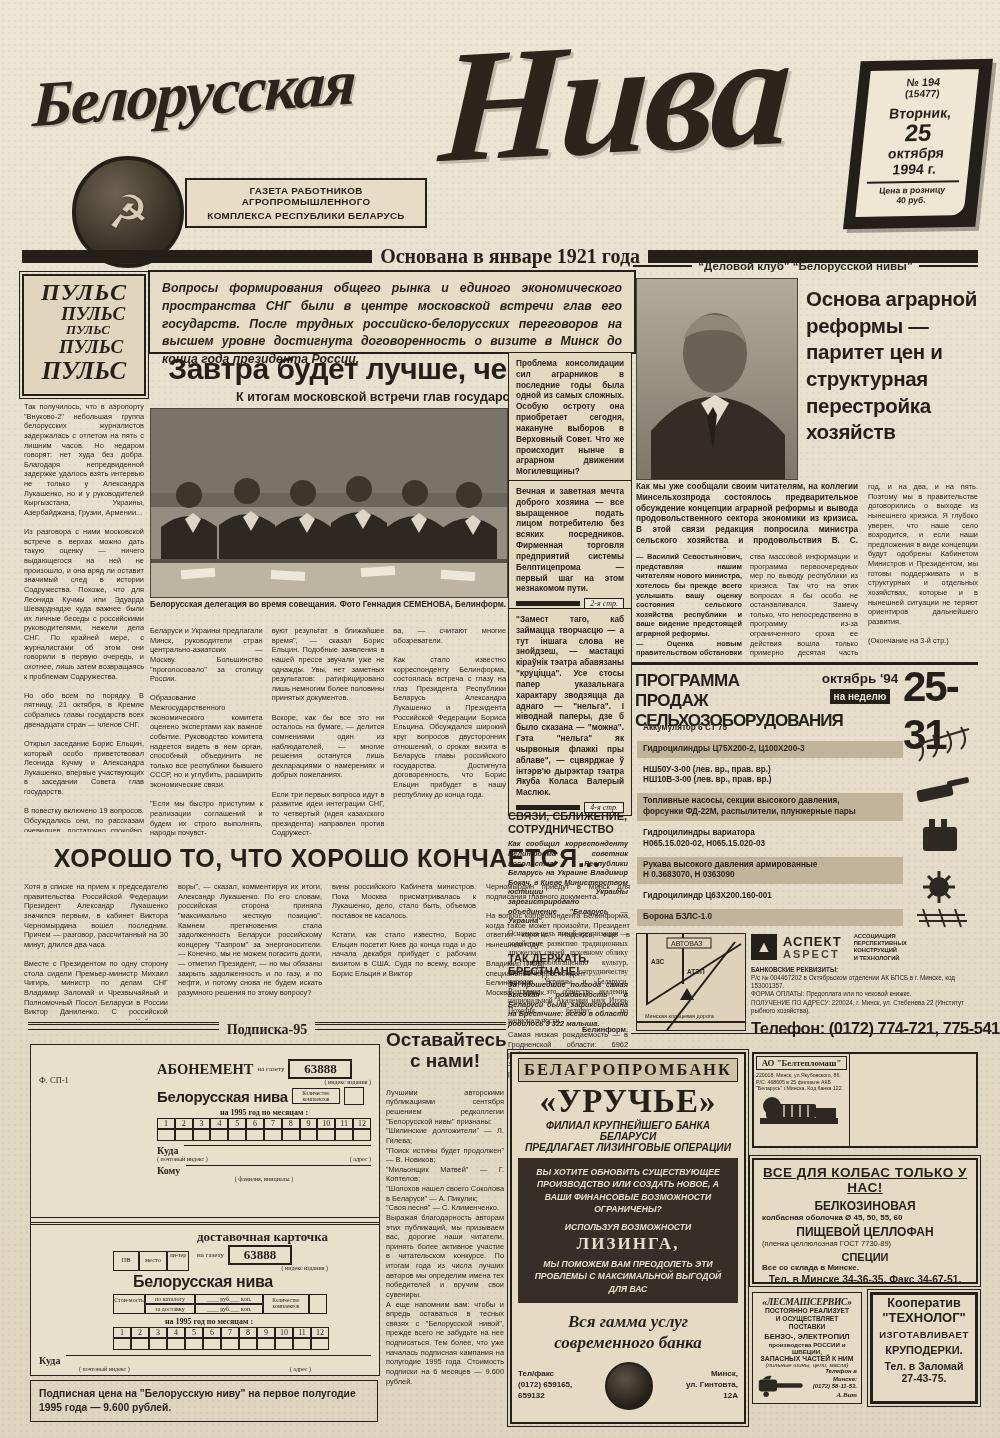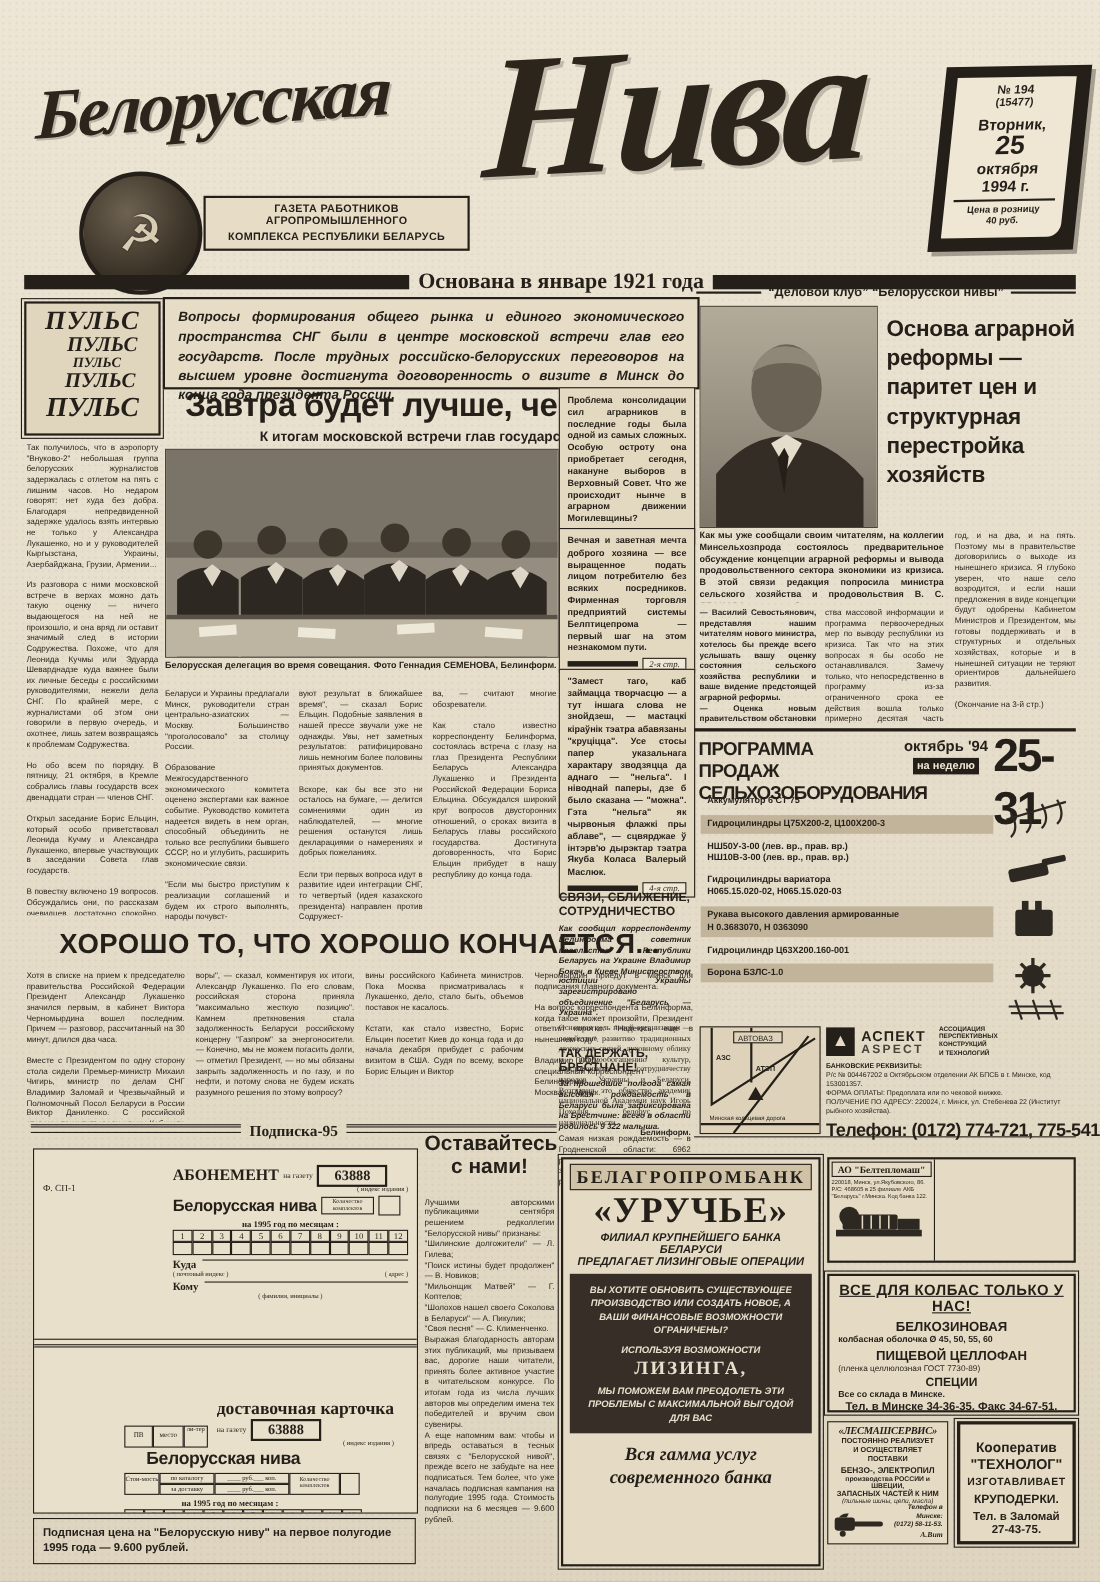--- a/index.html
+++ b/index.html
@@ -236,20 +236,22 @@
       <div class="san b" style="font-size:13.5px;">октябрь '94</div>
       <div class="san b" style="background:#241f19;color:#efe7d4;font-size:10px;padding:2px 4px;margin-top:3px;display:inline-block;">на неделю</div>
     </div>
     <div class="abs san b" style="left:272px;top:-2px;font-size:42px;letter-spacing:-2px;">25-31</div>
 
     <div class="abs" style="left:6px;top:56px;width:266px;">
       <div class="san b t8 pre" style="padding:2px 6px;margin-bottom:5px;">Аккумулятор 6 СТ 75</div>
       <div class="san b t8 pre shade" style="padding:3px 6px;margin-bottom:5px;">Гидроцилиндры Ц75Х200-2, Ц100Х200-3</div>
       <div class="san b t8 pre" style="padding:2px 6px;margin-bottom:5px;">НШ50У-3-00 (лев. вр., прав. вр.)
 НШ10В-3-00 (лев. вр., прав. вр.)</div>
+      <div class="san b t8 pre shade" style="padding:3px 6px;margin-bottom:5px;">Топливные насосы, секции высокого давления,
+форсунки ФД-22М, распылители, плунжерные пары</div>
       <div class="san b t8 pre" style="padding:2px 6px;margin-bottom:5px;">Гидроцилиндры вариатора
 Н065.15.020-02, Н065.15.020-03</div>
       <div class="san b t8 pre shade" style="padding:3px 6px;margin-bottom:5px;">Рукава высокого давления армированные
 Н 0.3683070, Н 0363090</div>
       <div class="san b t8 pre" style="padding:2px 6px;margin-bottom:5px;">Гидроцилиндр Ц63Х200.160-001</div>
       <div class="san b t8 pre shade" style="padding:3px 6px;margin-bottom:5px;">Борона БЗЛС-1.0</div>
     </div>
 
     <div class="abs" style="left:278px;top:44px;width:66px;height:220px;">
       <svg width="66" height="220" viewBox="0 0 66 220">
@@ -414,21 +416,21 @@
     <div class="abs wfill" style="top:172px;border-top:1px solid #241f19;border-bottom:3px double #241f19;height:4px;"></div>
 
     <div class="abs" style="left:8px;top:184px;width:332px;">
       <div style="display:flex;align-items:flex-end;gap:8px;">
         <div style="display:flex;margin-left:74px;">
           <span class="cell ser" style="width:24px;height:18px;font-size:6.5px;line-height:2.4;">ПВ</span>
           <span class="cell ser" style="width:26px;height:18px;font-size:6.5px;line-height:2.4;">место</span>
           <span class="cell ser" style="width:20px;height:18px;font-size:6px;line-height:1.2;">ли-тер</span>
         </div>
         <div>
-          <div class="ser b" style="font-size:16px;margin-top:43px;">доставочная карточка</div>
+          <div class="ser b" style="font-size:13px;">доставочная карточка</div>
           <div style="display:flex;align-items:center;gap:4px;">
             <span class="ser" style="font-size:7px;">на газету</span>
             <span class="cell ser b" style="width:60px;font-size:13px;border-width:2px;">63888</span>
           </div>
           <div class="ser r" style="font-size:6px;">( индекс издания )</div>
         </div>
       </div>
       <div class="san b" style="font-size:16px;margin:2px 0 0 94px;letter-spacing:-.3px;">Белорусская нива</div>
       <div style="display:flex;margin-left:74px;margin-top:3px;">
         <span class="cell ser" style="width:30px;font-size:6px;line-height:1.2;padding:2px 0;">Стои-мость</span>
@@ -513,20 +515,29 @@
     <div class="san b i c" style="font-size:10.2px;">ФИЛИАЛ КРУПНЕЙШЕГО БАНКА БЕЛАРУСИ</div>
     <div class="san b i c" style="font-size:10.2px;">ПРЕДЛАГАЕТ ЛИЗИНГОВЫЕ ОПЕРАЦИИ</div>
     <div style="background:#372f27;color:#e8e0cc;margin-top:5px;padding:8px 10px;text-align:center;">
       <div class="san b i" style="font-size:8.6px;line-height:1.45;">ВЫ ХОТИТЕ ОБНОВИТЬ СУЩЕСТВУЮЩЕЕ ПРОИЗВОДСТВО ИЛИ СОЗДАТЬ НОВОЕ, А ВАШИ ФИНАНСОВЫЕ ВОЗМОЖНОСТИ ОГРАНИЧЕНЫ?</div>
       <div class="san b i" style="font-size:8.6px;margin-top:6px;">ИСПОЛЬЗУЯ ВОЗМОЖНОСТИ</div>
       <div class="ser b" style="font-size:17px;letter-spacing:2px;margin-top:2px;">ЛИЗИНГА,</div>
       <div class="san b i" style="font-size:8.6px;line-height:1.45;margin-top:4px;">МЫ ПОМОЖЕМ ВАМ ПРЕОДОЛЕТЬ ЭТИ ПРОБЛЕМЫ С МАКСИМАЛЬНОЙ ВЫГОДОЙ ДЛЯ ВАС</div>
     </div>
     <div class="ser b i c pre" style="font-size:17px;line-height:1.25;margin-top:8px;">Вся гамма услуг
 современного банка</div>
+    <div style="display:flex;justify-content:space-between;align-items:center;margin-top:8px;">
+      <div class="san b pre" style="font-size:8px;line-height:1.35;">Тел/факс
+(0172) 659165,
+659132</div>
+      <div style="width:44px;height:44px;border-radius:50%;background:radial-gradient(circle at 40% 35%,#5a5244,#241f19 70%);border:2px solid #241f19;"></div>
+      <div class="san b pre r" style="font-size:8px;line-height:1.35;">Минск,
+ул. Гинтовта,
+12А</div>
+    </div>
   </div>
 
   <div class="abs bdr" style="left:752px;top:1052px;width:226px;height:96px;background:#e5dbc4;display:flex;box-sizing:border-box;">
     <div style="width:96px;border-right:1px solid #241f19;padding:2px;box-sizing:border-box;">
       <div class="ser b c" style="font-size:8.8px;border:1px solid #241f19;padding:1px 0;">АО "Белтепломаш"</div>
       <div class="san pre" style="font-size:5.2px;line-height:1.25;margin-top:2px;">220018, Минск, ул.Якубовского, 86.
 Р/С: 468605 в 25 филиале АКБ
 "Беларусь" г.Минска. Код банка 122.</div>
       <svg width="88" height="34" viewBox="0 0 88 34">
         <rect x="4" y="26" width="78" height="6" fill="#2d2821"></rect>
@@ -570,21 +581,21 @@
         <circle cx="10" cy="22" r="3" fill="#2d2821"></circle>
       </svg>
       <div>
         <div class="san b i pre r" style="font-size:6px;line-height:1.3;">Телефон в Минске:
 (0172) 58-11-53.</div>
         <div class="ser b i r" style="font-size:7px;">А.Вит</div>
       </div>
     </div>
   </div>
 
-  <div class="abs" style="left:870px;top:1292px;width:108px;height:112px;border:3px solid #241f19;outline:1px solid #241f19;outline-offset:2px;background:#e5dbc4;box-sizing:border-box;padding:14px 4px;text-align:center;">
+  <div class="abs" style="left:870px;top:1292px;width:108px;height:112px;border:3px solid #241f19;outline:1px solid #241f19;outline-offset:2px;background:#e5dbc4;box-sizing:border-box;padding:1px 4px;text-align:center;">
     <div class="san b" style="font-size:12.5px;">Кооператив</div>
     <div class="san b" style="font-size:13px;">"ТЕХНОЛОГ"</div>
     <div class="san b" style="font-size:9.5px;margin-top:4px;letter-spacing:.5px;">ИЗГОТАВЛИВАЕТ</div>
     <div class="san b" style="font-size:11px;margin-top:4px;">КРУПОДЕРКИ.</div>
     <div class="san b" style="font-size:10.5px;margin-top:4px;">Тел. в Заломай</div>
     <div class="san b" style="font-size:10.5px;">27-43-75.</div>
   </div>
 
 </div>
 

